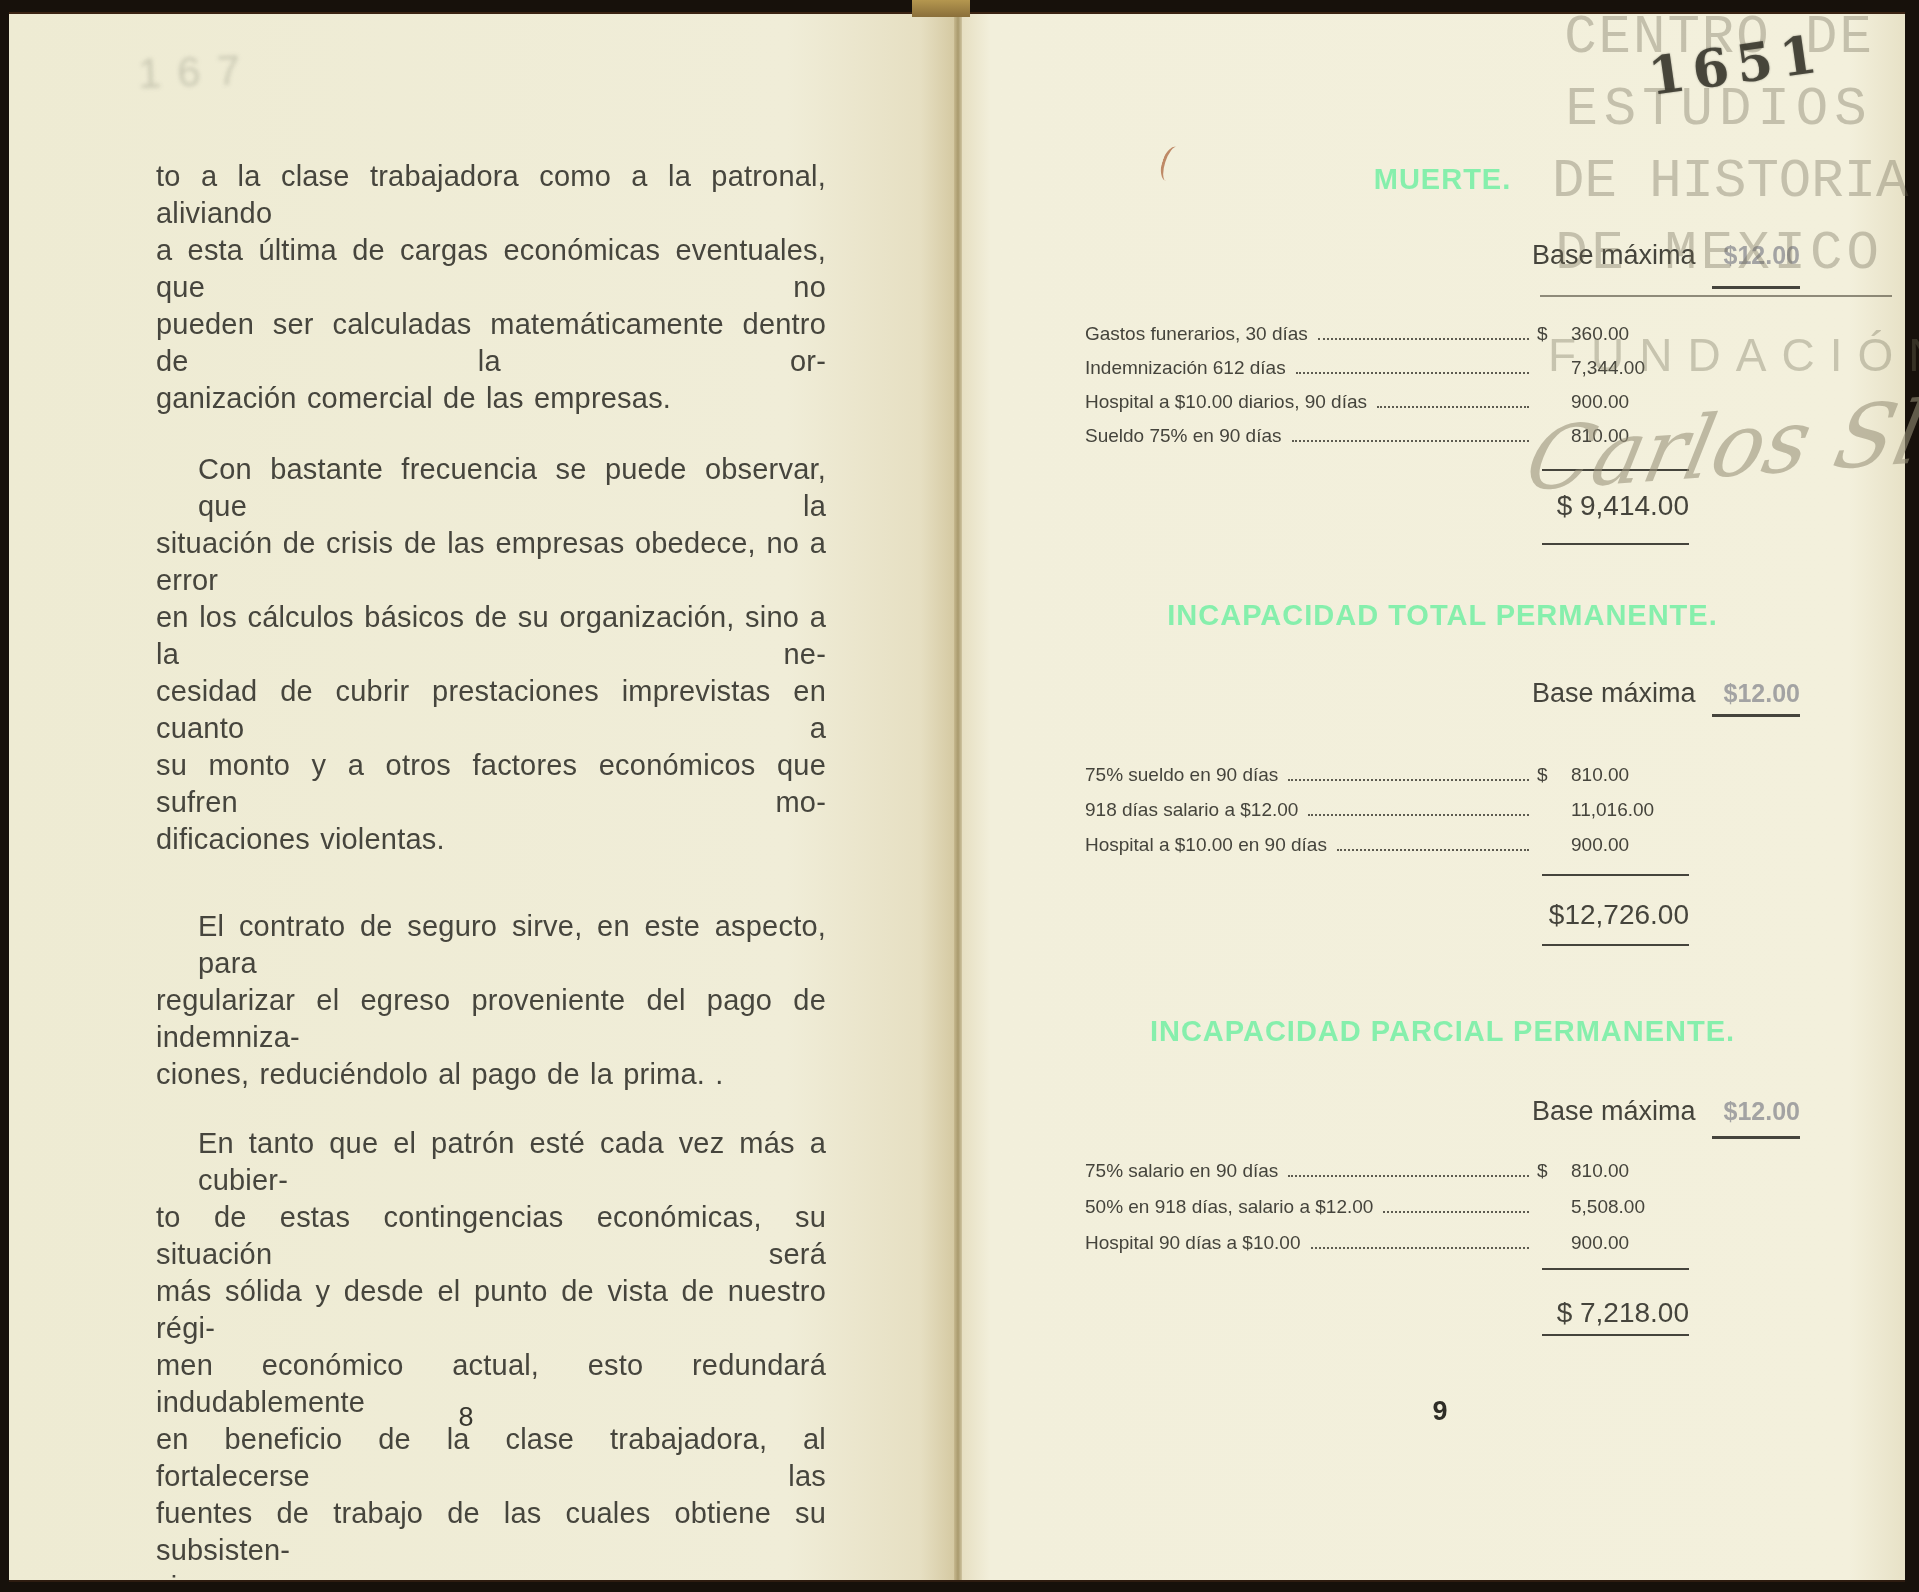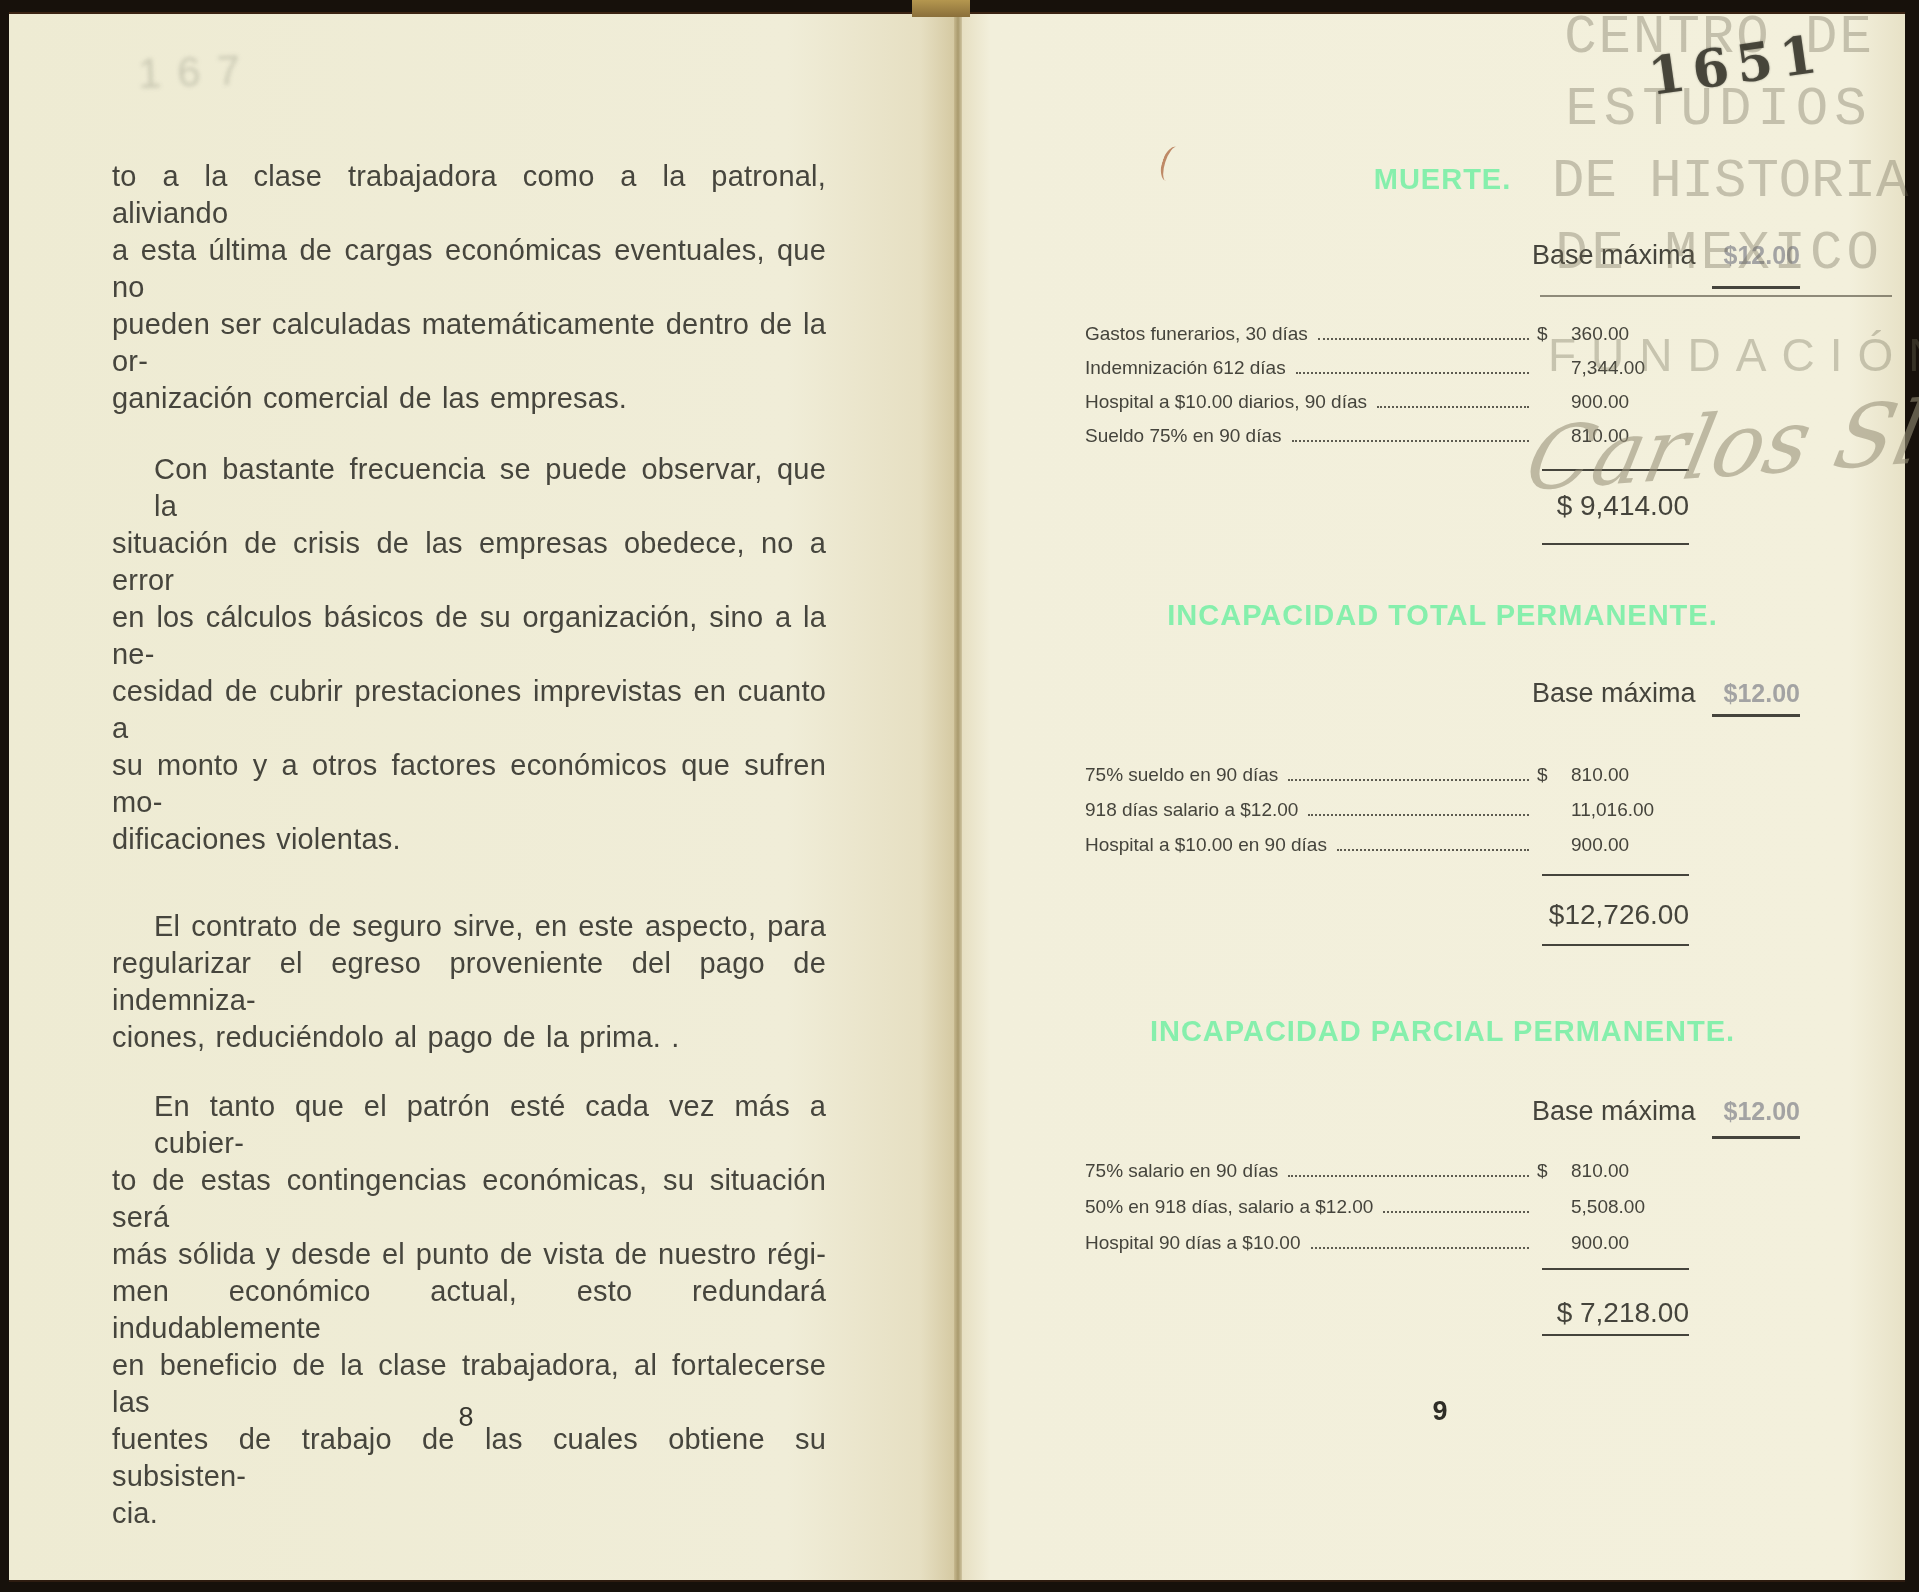--- a/index.html
+++ b/index.html
@@ -24,21 +24,21 @@
     background:linear-gradient(to bottom,#b5974f,#8a6f3a);z-index:5;}
 
   
   .left-text{position:absolute;left:112px;top:158px;width:714px;
     font-size:29px;line-height:37px;color:#46453d;word-spacing:2px;letter-spacing:.2px;}
   .paragraph{margin:0;}
   .paragraph + .paragraph{margin-top:34px;}
   .paragraph:nth-child(3){margin-top:50px;}
   .paragraph:nth-child(4){margin-top:32px;}
   .paragraph:nth-child(5){margin-top:60px;}
-  .line{text-align:justify;text-align-last:justify;}
+  .line{text-align:justify;text-align-last:justify;margin-left:44px;}
   .line.last{text-align-last:left;}
   .line.indent{padding-left:42px;}
 
   .pn{position:absolute;width:44px;text-align:center;font-size:27px;color:#38372f;}
   .pn-left{left:444px;top:1402px;}
   .pn-right{left:1418px;top:1396px;font-weight:bold;color:#2e2d26;}
 
   
   .section{position:absolute;left:1085px;width:715px;color:#45443c;}
   .s1{top:162px}.s2{top:598px}.s3{top:1014px}

